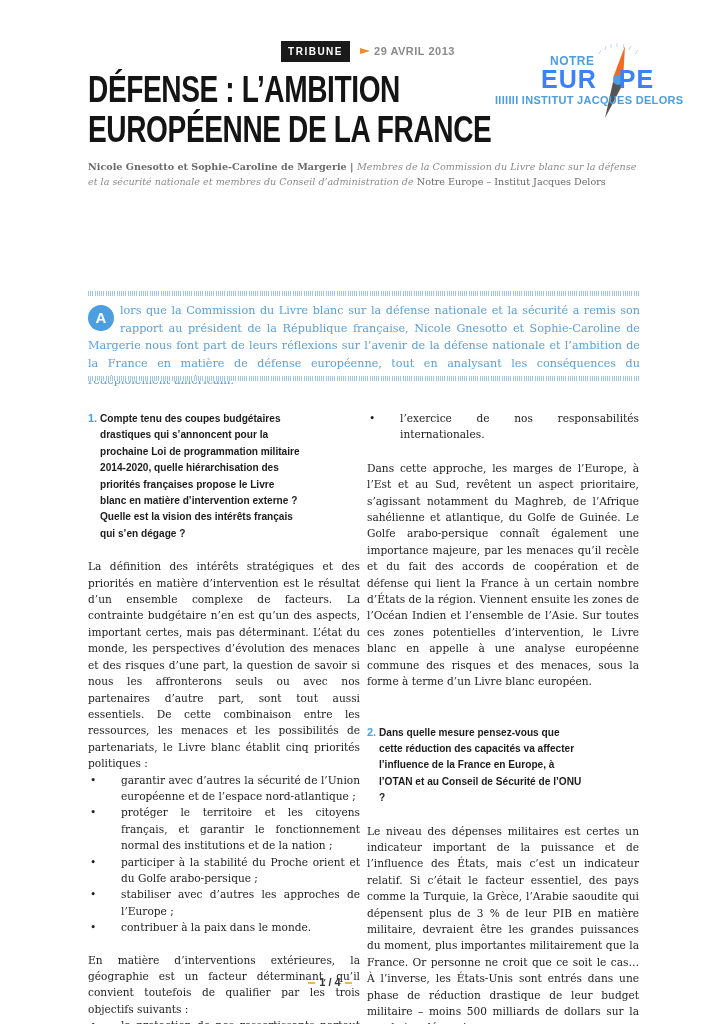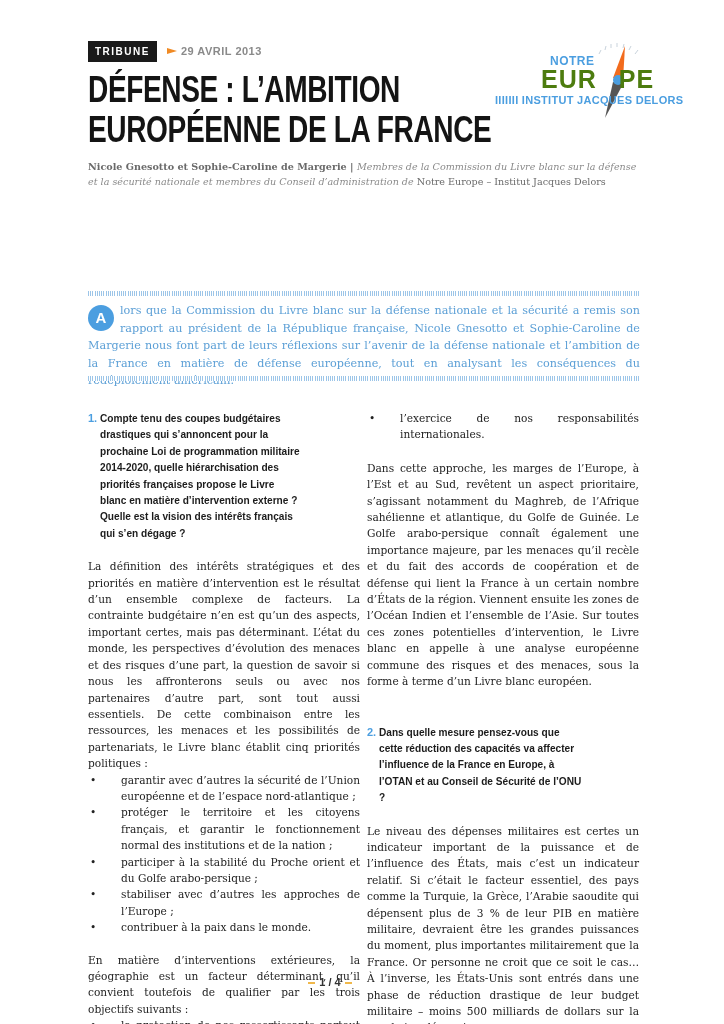--- a/index.html
+++ b/index.html
@@ -1,40 +1,40 @@
 <!DOCTYPE html>
 <html><head>
   <meta charset="utf-8">
   <style>
     * { margin: 0; padding: 0; box-sizing: border-box; }
     html, body { width: 724px; height: 1024px; background: #ffffff; overflow: hidden; }
     body { position: relative; font-family: "DejaVu Serif", serif; color: #222; }
 
     .header { position: absolute; left: 88px; top: 40px; width: 560px; }
-    .kicker-row { display: flex; align-items: center; height: 22px; }
+    .kicker-row { display: flex; align-items: center; height: 22px; justify-content: center; }
     .tag { background: #1a1a1a; color: #fff; font-family: "Liberation Sans", sans-serif; font-weight: bold;
            font-size: 10px; letter-spacing: 1.5px; padding: 4px 7px 3px 7px; line-height: 14px; }
     .date-arrow { display: inline-block; width: 0; height: 0; margin-left: 10px; margin-right: 4px;
            border-top: 3px solid transparent; border-bottom: 3px solid transparent; border-left: 10px solid #f08a24; }
     .date { font-family: "Liberation Sans", sans-serif; font-weight: bold; font-size: 11px; color: #8a8a8a; letter-spacing: 0.5px; }
 
     .title { margin-top: 8px; font-family: "Liberation Sans", sans-serif; font-weight: bold; color: #141414;
              font-size: 36px; line-height: 40px; letter-spacing: -0.5px; transform: scaleX(0.78); transform-origin: left top;
              width: 470px; white-space: nowrap; }
 
     .byline { position: absolute; left: 88px; top: 159px; width: 560px; font-size: 9.6px; line-height: 15px; color: #707070; }
     .byline .names { font-weight: bold; color: #6a6a6a; }
     .byline .role { font-style: italic; color: #8a8a8a; }
     .byline .org { color: #6a6a6a; text-align: center; }
 
     .logo { position: absolute; left: 495px; top: 40px; width: 200px; height: 80px; }
     .logo .notre { position: absolute; left: 55px; top: 14px; font-family: "Liberation Sans", sans-serif; font-weight: bold;
                    font-size: 12px; color: #4b9ee0; letter-spacing: 0.5px; }
     .logo .europe { position: absolute; left: 46px; top: 25px; font-family: "Liberation Sans", sans-serif; font-weight: bold;
-                   font-size: 25px; color: #4d7c0f; letter-spacing: 1px; }
+                   font-size: 25px; color: #3b82f6; letter-spacing: 1px; }
     .logo .institut { position: absolute; left: 0px; top: 54px; font-family: "Liberation Sans", sans-serif; font-weight: bold;
                    font-size: 11px; color: #4b9ee0; letter-spacing: 0.3px; white-space: nowrap; text-align: center; }
     .logo svg { position: absolute; left: 90px; top: 0; }
 
     .rule { position: absolute; left: 88px; width: 552px; height: 5px;
             background: repeating-linear-gradient(90deg, #9cc5e8 0 1px, #ffffff 1px 2.2px); }
 
     .intro { position: absolute; left: 88px; top: 302px; width: 552px; font-size: 11.2px; line-height: 17.5px;
              color: #5b9fd6; text-align: justify; }
     .dropcap { float: left; width: 26px; height: 26px; border-radius: 50%; background: #4b9ee0; color: #fff;

